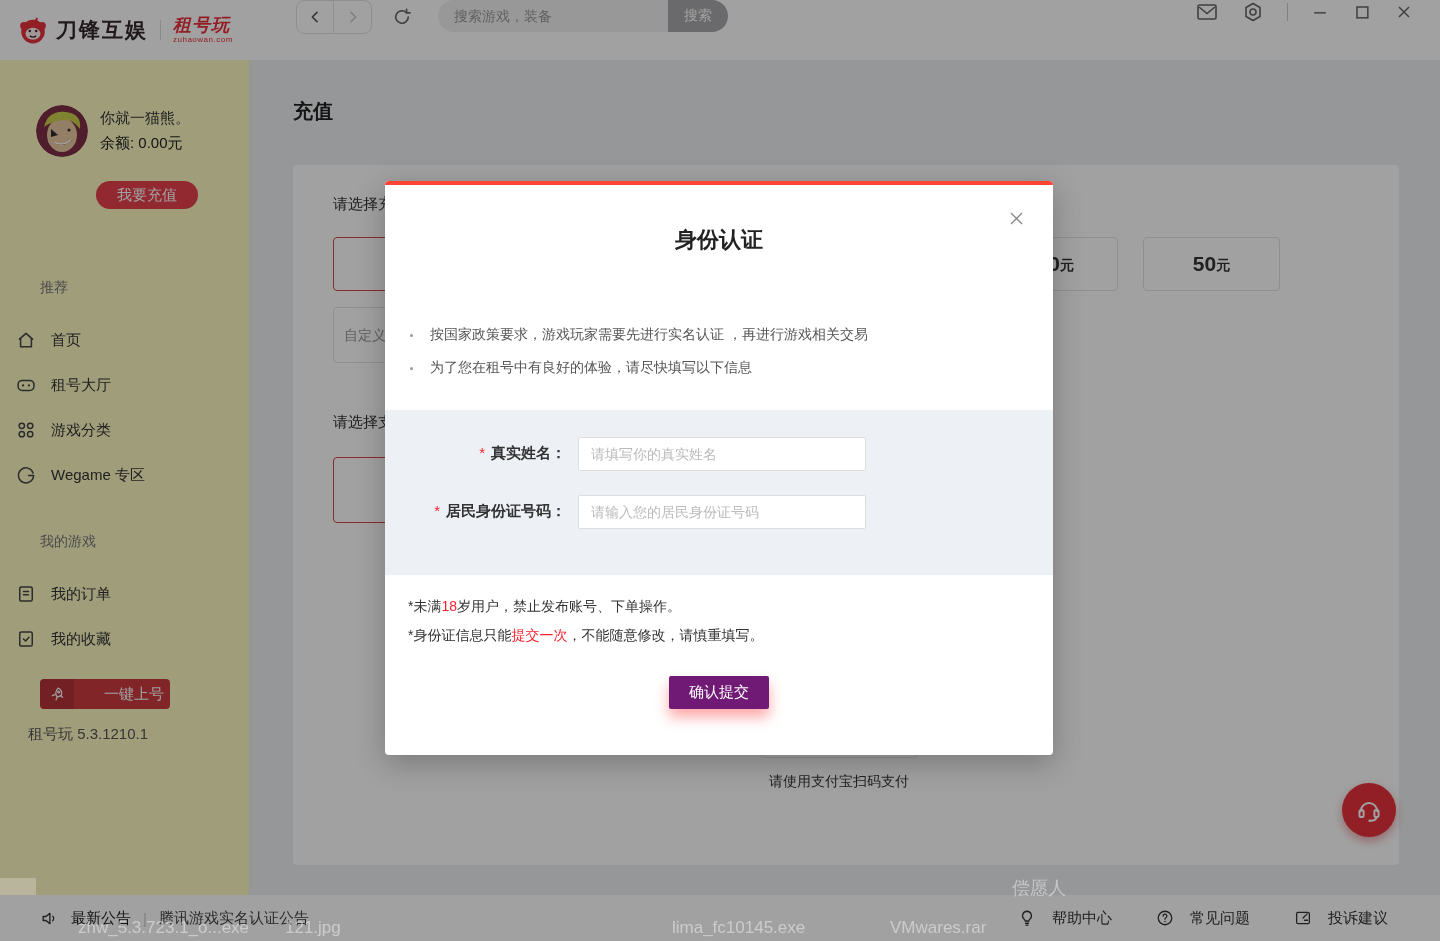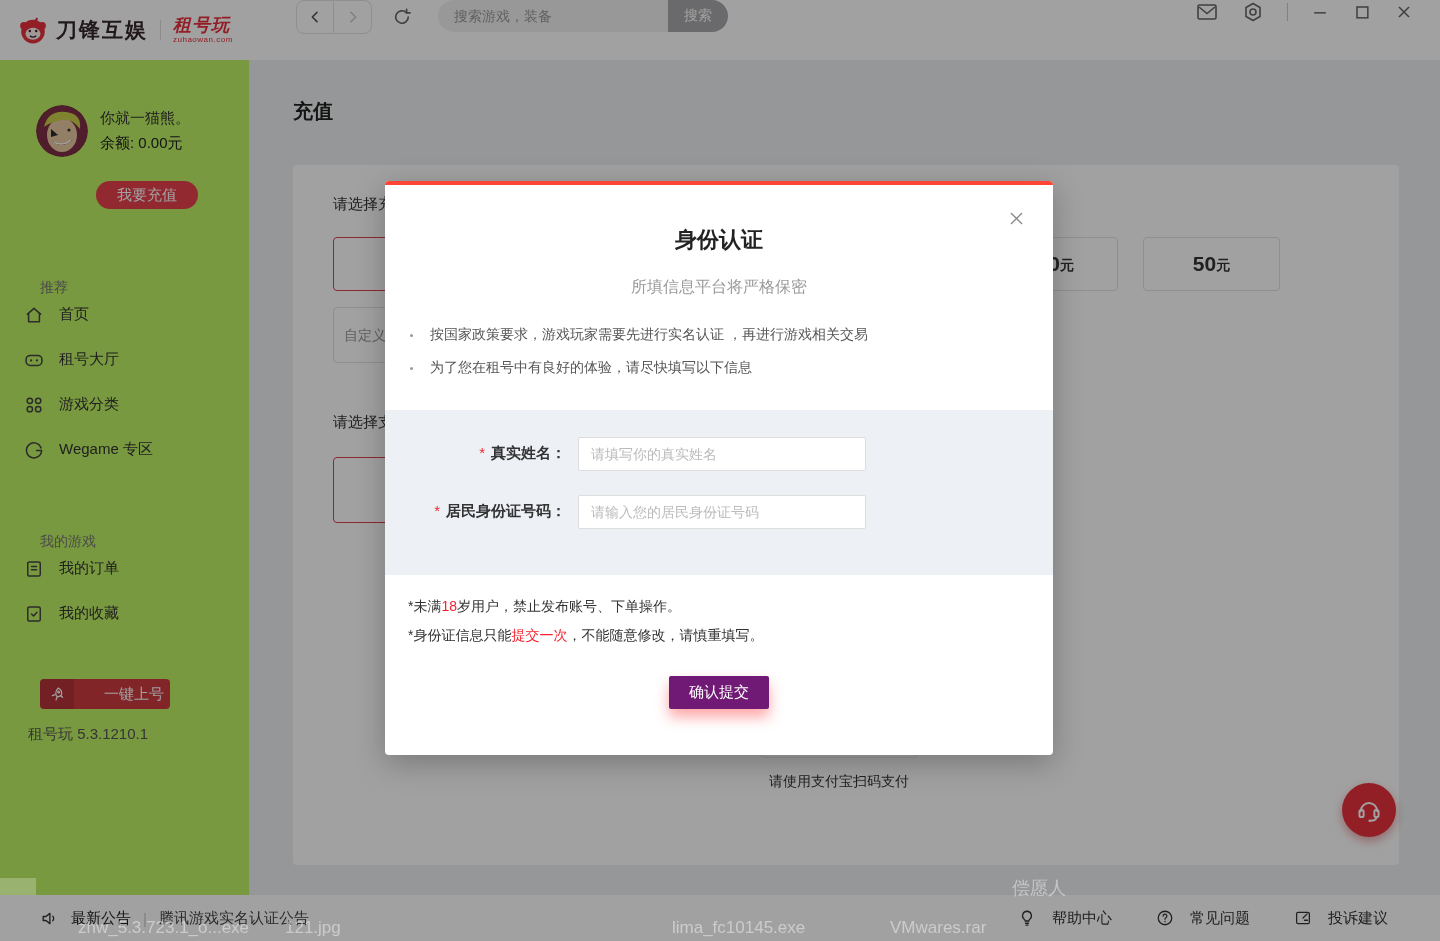--- a/index.html
+++ b/index.html
@@ -20,31 +20,31 @@
   .navbtn.fwd{border-radius:0 8px 8px 0;color:#ccc;border-left:none;}
   .refresh{margin-left:20px;color:#666;background:none;border:none;padding:0;display:flex;}
   .search{display:flex;margin-left:26px;height:32px;width:290px;}
   .search input{flex:1;border:none;background:#f1f1f2;border-radius:16px 0 0 16px;padding:0 16px;font-size:14px;outline:none;color:#333;}
   .search input::placeholder{color:#999;}
   .search button{width:60px;border:none;background:#a9a9ab;color:#fff;font-size:14px;border-radius:0 16px 16px 0;}
   .winctrl{margin-left:auto;display:flex;align-items:center;gap:22px;padding-right:26px;color:#666;}
   .winctrl .vsep{width:1px;height:18px;background:#ccc;}
   .iconbtn{background:none;border:none;padding:0;display:flex;color:#666;cursor:default;}
   
-  .sidebar{position:absolute;top:60px;left:0;bottom:46px;width:250px;background:#bef264;border-right:1px solid #ececec;padding-top:45px;}
+  .sidebar{position:absolute;top:60px;left:0;bottom:46px;width:250px;background:#fef9c3;border-right:1px solid #ececec;padding-top:45px;}
   .user-row{display:flex;align-items:center;gap:12px;padding-left:36px;}
   .avatar{width:52px;height:52px;border-radius:50%;overflow:hidden;flex:none;}
   .uname{font-size:15px;color:#333;}
   .ubal{font-size:15px;color:#222;margin-top:6px;}
   .recharge{display:block;margin:24px 0 0 96px;width:102px;height:28px;border:none;border-radius:14px;
             background:#e8414d;color:#fff;font-size:15px;}
   .sec-title{margin:70px 0 0 40px;font-size:14px;color:#777;}
   .sec-title.second{margin-top:48px;}
   .menu{margin-top:8px;}
-  .mitem{display:flex;align-items:flex-start;gap:15px;height:45px;padding-left:24px;font-size:15px;color:#333;cursor:default;}
+  .mitem{display:flex;align-items:flex-end;gap:15px;height:45px;padding-left:16px;font-size:15px;color:#333;cursor:default;}
   .mitem svg{color:#444;}
   .onekey{margin:30px 0 0 40px;width:130px;height:30px;border:none;border-radius:4px;background:#cf3b41;
           color:#fff;font-size:15px;display:flex;align-items:center;padding:0;overflow:hidden;gap:24px;}
   .onekey .rk{width:34px;height:100%;background:rgba(0,0,0,.12);display:flex;align-items:center;justify-content:center;}
   .onekey .lbl{flex:1;text-align:center;}
   .version{margin:16px 0 0 28px;font-size:15px;color:#555;}
   
   .main{position:absolute;top:60px;left:250px;right:0;bottom:46px;background:#eef0f1;}
   .page-title{position:absolute;left:43px;top:38px;font-size:20px;font-weight:bold;color:#222;}
   .card{position:absolute;left:43px;right:41px;top:105px;bottom:30px;background:#fff;border-radius:4px;}
@@ -370,21 +370,20 @@
   <div class="ghost" style="left:672px;top:918px">lima_fc10145.exe</div>
   <div class="ghost" style="left:890px;top:918px">VMwares.rar</div>
 
   <div class="modal">
     <button class="m-close">
       <svg width="19" height="19" viewBox="0 0 24 24" stroke="currentColor" stroke-width="1.6">
           <path d="M5 5 L19 19 M19 5 L5 19"></path>
         </svg>
     </button>
     <div class="m-title">身份认证</div>
-    <div class="m-sub">所填信息平台将严格保密</div>
 
     <div class="m-bullet" style="top:145px"><span class="dot"></span><span>按国家政策要求，游戏玩家需要先进行实名认证 ，再进行游戏相关交易</span></div>
     <div class="m-bullet" style="top:178px"><span class="dot"></span><span>为了您在租号中有良好的体验，请尽快填写以下信息</span></div>
 
     <div class="m-panel">
       <div class="m-row" style="top:27px">
         <span class="lab"><span class="star">*</span><span>真实姓名：</span></span>
         <input placeholder="请填写你的真实姓名" style="">
       </div>
       <div class="m-row" style="top:85px">

